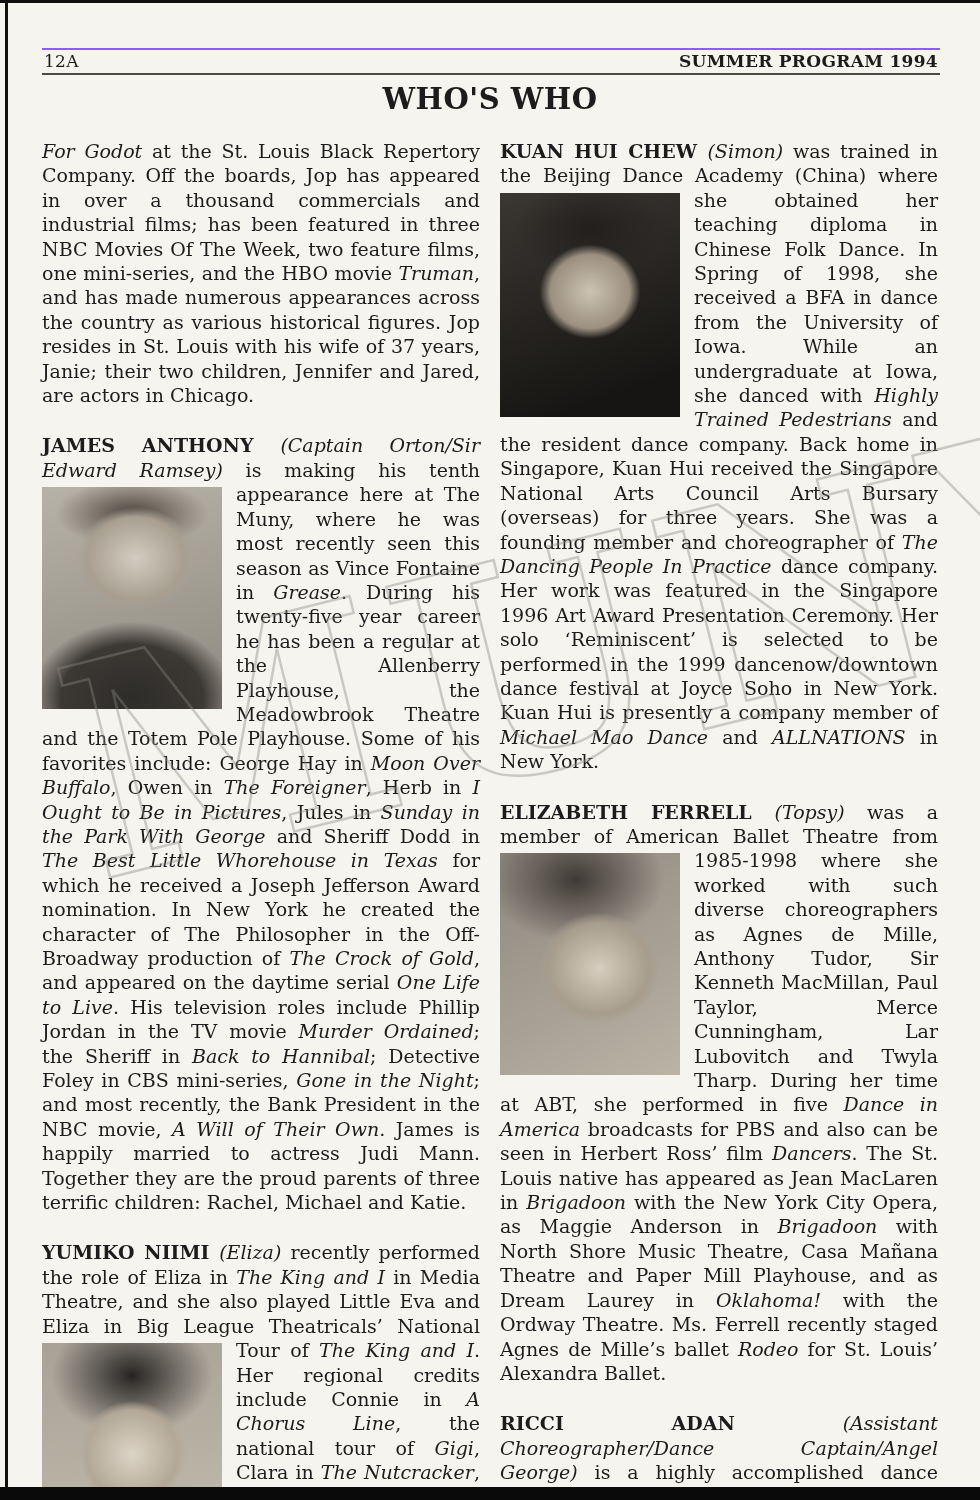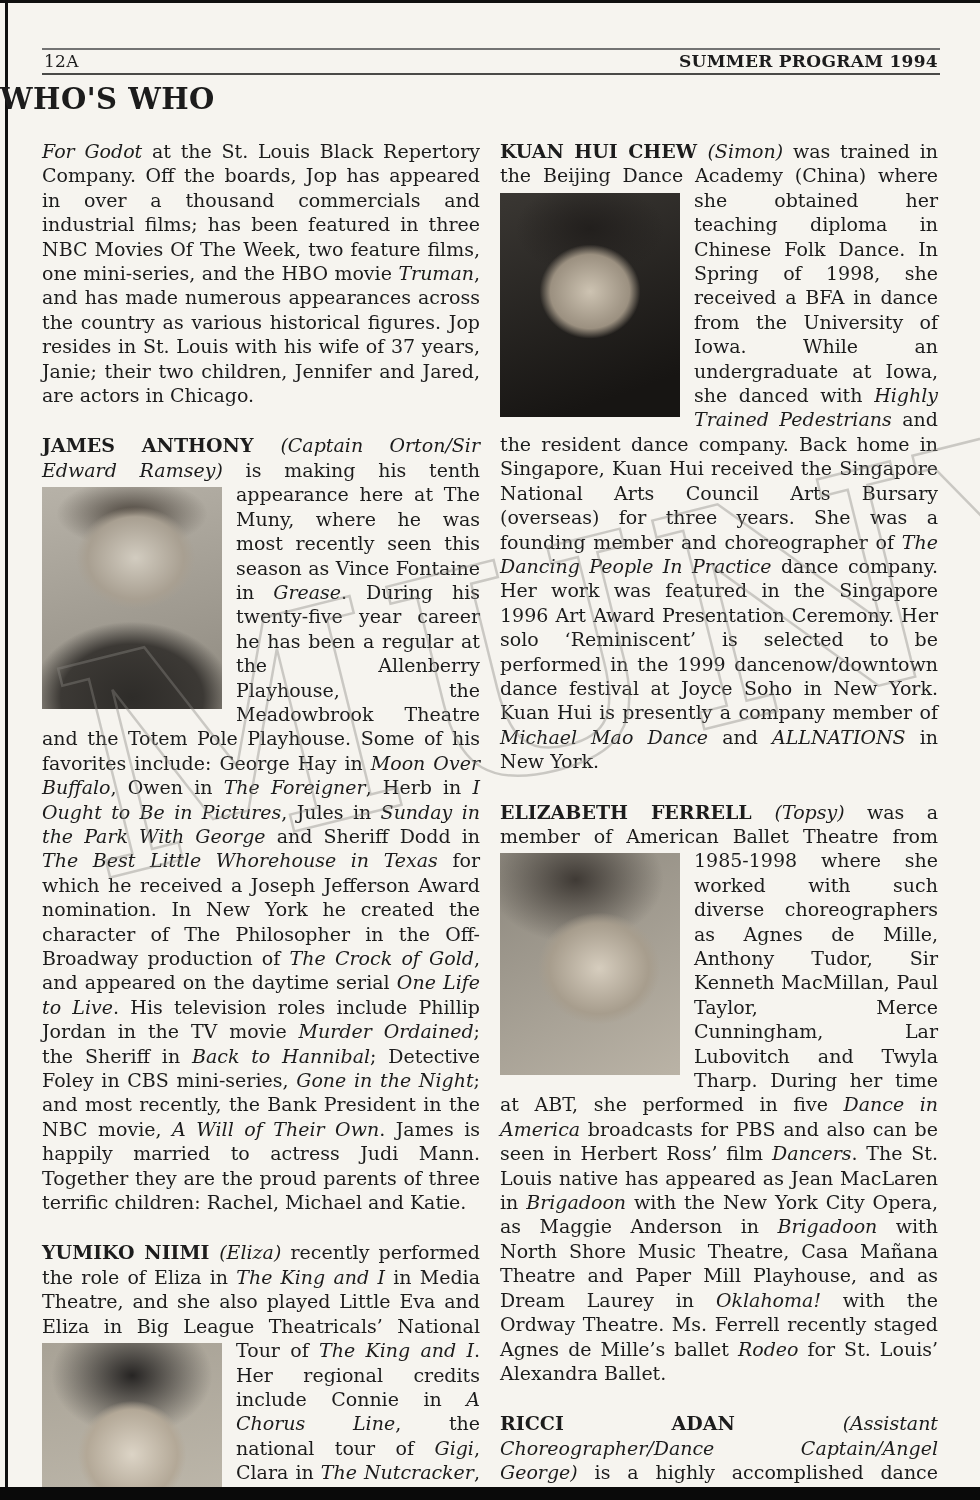--- a/index.html
+++ b/index.html
@@ -10,30 +10,30 @@
     overflow:hidden;
     font-family:"DejaVu Serif","Liberation Serif",serif;
     color:#1c1c1c;
   }
   .edge-top{position:absolute;left:0;top:0;width:100%;height:3px;background:#101010;}
   .edge-left{position:absolute;left:5px;top:0;width:3px;height:100%;background:#101010;}
   .edge-bottom{position:absolute;left:0;bottom:0;width:100%;height:13px;background:#0a0a0a;}
 
   .header{
     position:absolute;left:42px;right:40px;top:48px;
-    border-top:2px solid #737373;
+    border-top:2px solid #8b5cf6;
     border-bottom:2px solid #4a4a48;
     padding:1px 2px 2px 2px;
     display:flex;justify-content:space-between;align-items:center;
     font-size:17px;letter-spacing:.3px;
   }
   .header .right{font-weight:600;}
   .title{
     position:absolute;left:0;top:82px;width:100%;
-    margin:0;
+    margin:0;text-align:center;
     font-size:29px;font-weight:bold;letter-spacing:.5px;
   }
   .columns{
     position:absolute;left:42px;top:139px;width:896px;
     display:flex;gap:20px;
   }
   .col{width:438px;}
   .col p.bio{
     margin:0 0 26px 0;
     font-size:19px;line-height:24.4px;

